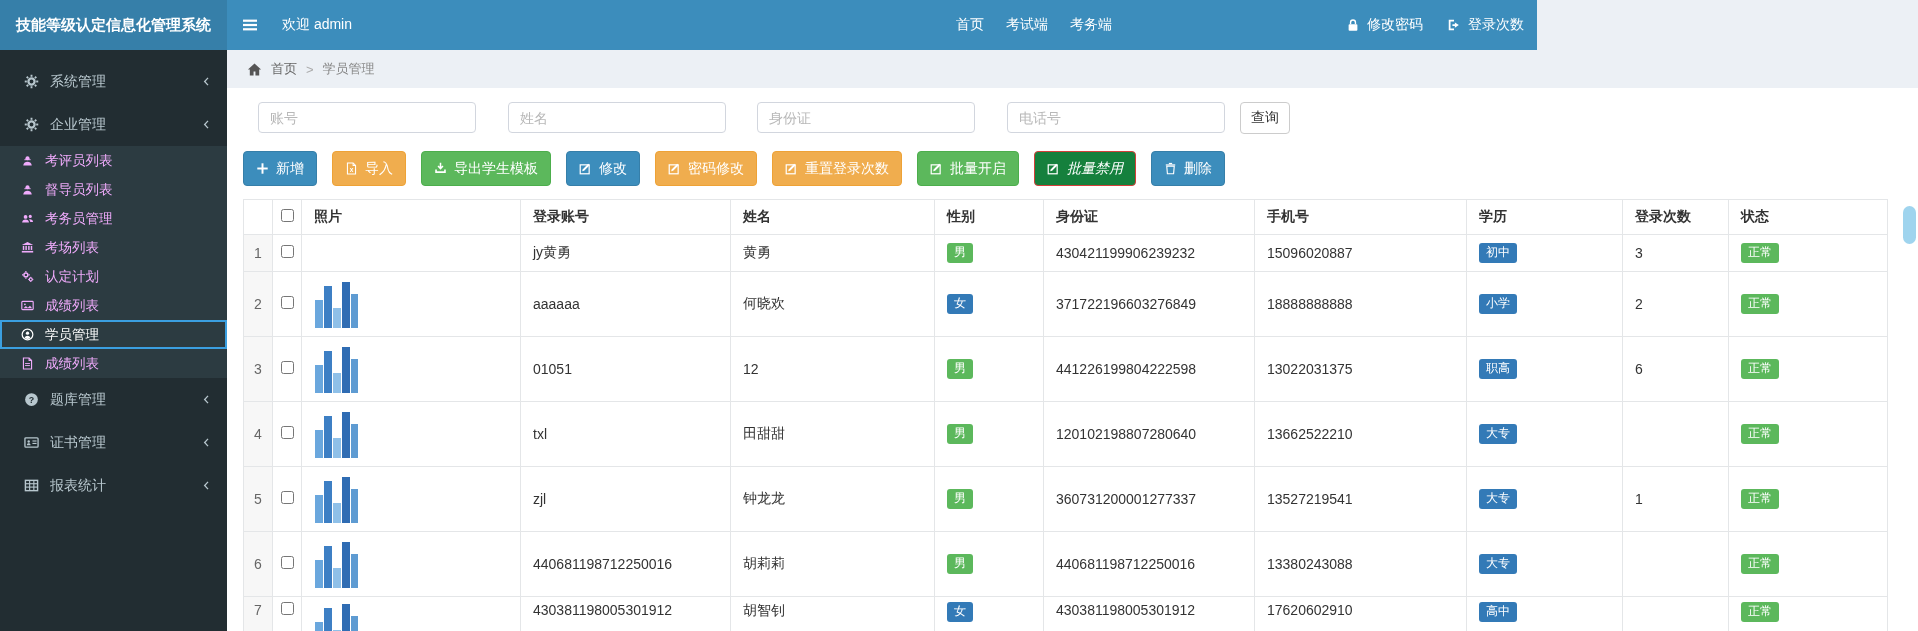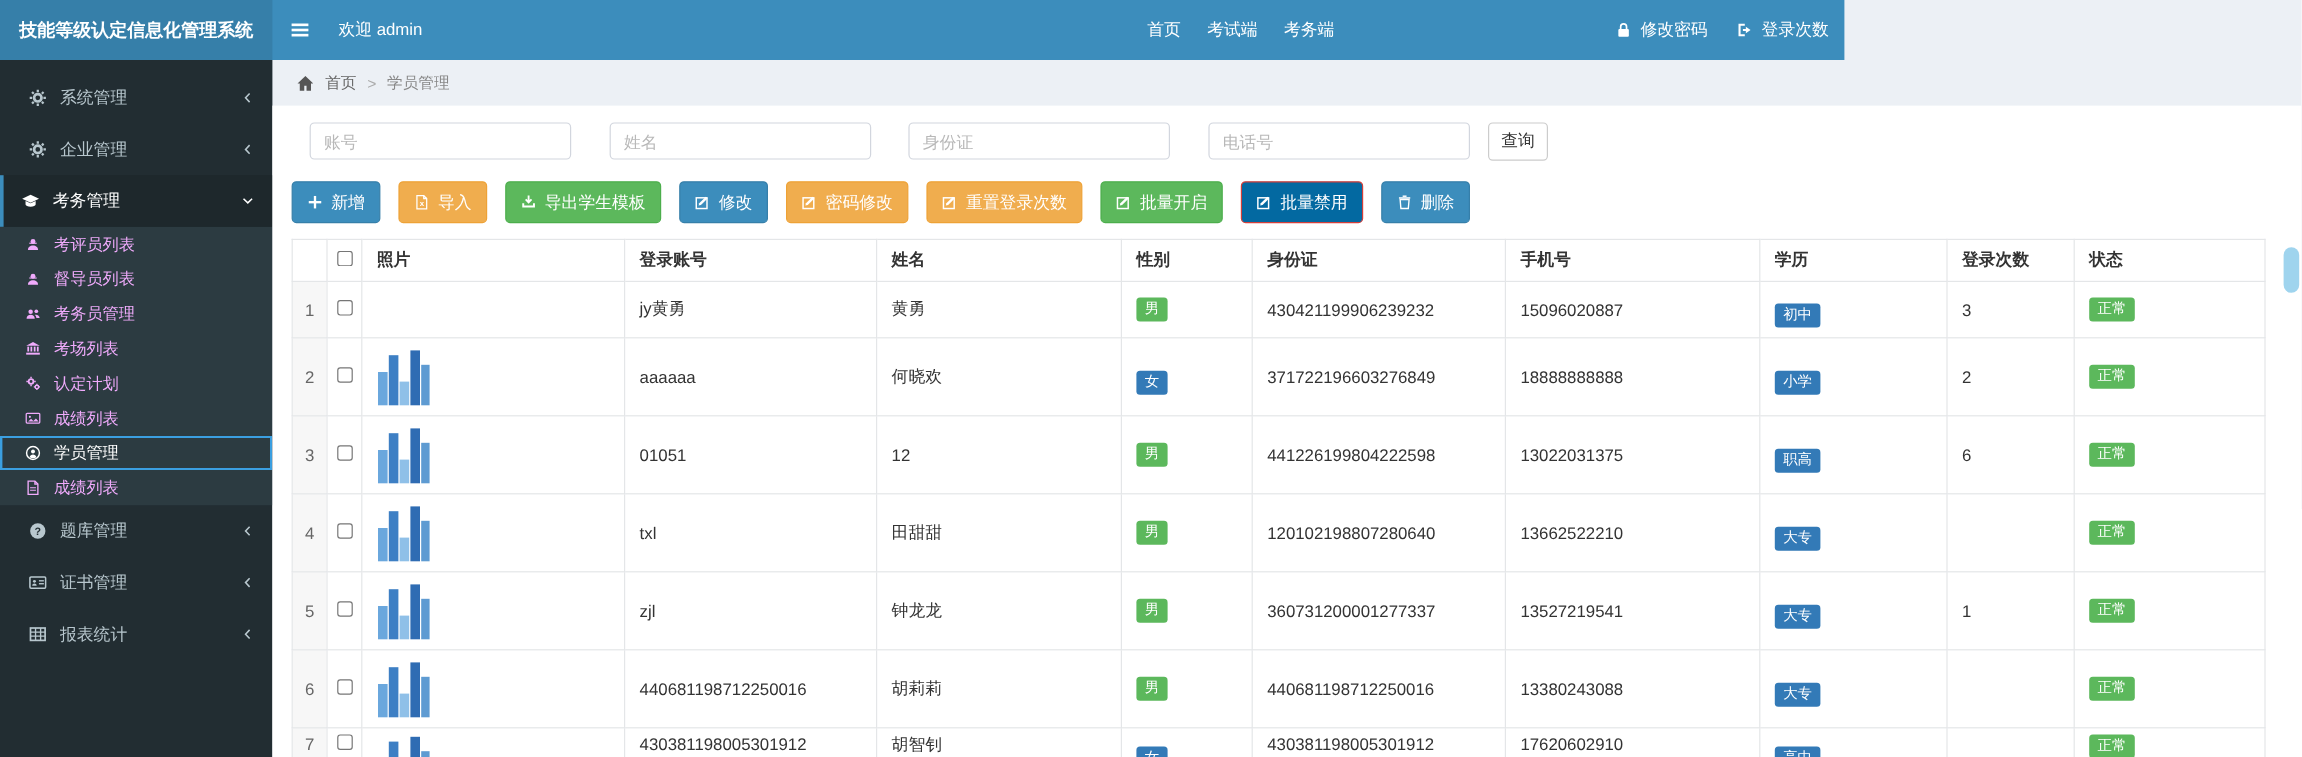--- a/index.html
+++ b/index.html
@@ -52,35 +52,35 @@
   #search-btn { position:absolute; left:1013px; top:14px; width:50px; height:32px; background:#fff;
                 border:1px solid #ccc; border-radius:4px; font-size:14px; color:#333; cursor:pointer; font-family:inherit; }
 
   #toolbar { position:absolute; left:16px; top:63px; display:flex; gap:15px; }
   .btn { display:inline-flex; align-items:center; gap:7px; height:35px; padding:0 12px; border-radius:4px;
          color:#fff; font-size:14px; cursor:pointer; border:1px solid transparent; font-family:inherit; white-space:nowrap; }
   .btn .ic svg { width:13px; height:13px; }
   .btn.primary { background:#3c8dbc; border-color:#367fa9; }
   .btn.warning { background:#f0ad4e; border-color:#eea236;padding-left:12px; }
   .btn.success { background:#5cb85c; border-color:#4cae4c; }
-  .btn.danger  { background:#0369a1; border-color:#d43f3a; }
+  .btn.danger  { background:#15803d; border-color:#d43f3a;font-style:italic; }
 
   #grid { position:absolute; left:16px; top:111px; width:1644px; border-collapse:collapse;
           font-size:14px; color:#333; table-layout:fixed; background:#fff; }
   #grid th, #grid td { border:1px solid #e4e6e8; padding:8px 12px; text-align:left; vertical-align:middle; overflow:hidden; white-space:nowrap; }
   #grid th { font-weight:bold; height:20px; background:#fff; }
   #grid td.idx { background:#f7f7f7; color:#666; text-align:center; padding:8px 4px; }
   #grid th.cb, #grid td.cb { text-align:center; padding:8px 4px; }
   #grid tr.short td { height:19px; }
   #grid tr.photo-row td { height:49px; }
   #grid tr.clipped td { vertical-align:top; padding-top:5px; }
   #grid input[type=checkbox] { width:13px; height:13px; margin:0; cursor:pointer; }
   .badge { display:inline-block; padding:3px 7px; border-radius:3px; color:#fff; font-size:12px; line-height:1.15; }
   .badge.g { background:#5cb85c; }
-  .badge.b { background:#337ab7;margin-top:10px; }
+  .badge.b { background:#337ab7; }
   .photo svg { display:block; }
 
   #scroll-thumb { position:absolute; right:2px; top:156px; width:13px; height:38px; background:#9fd4ee; border-radius:7px; cursor:pointer; }
 </style>
 </head>
 <body>
 
 <div id="navbar">
   <div id="logo">
     <span>技能等级认定信息化管理系统</span>
@@ -163,34 +163,20 @@
               </g>
             </svg>
           </span></span>
         <span>企业管理</span>
         <span class="chev"><span class="ic">
             <svg width="11" height="11" viewBox="0 0 16 16">
               <path d="M10.2 2.8L5.3 8l4.9 5.2" fill="none" stroke="currentColor" stroke-width="1.9"></path>
             </svg>
           </span></span>
       </li>
-      <li class="m-item active">
-        <span class="mi"><span class="ic">
-            <svg width="15" height="15" viewBox="0 0 16 16">
-              <path d="M8 2.5L.5 6 8 9.5 15.5 6z"></path>
-              <path d="M3.5 8v3c0 1.1 2 2 4.5 2s4.5-.9 4.5-2V8L8 10z"></path>
-            </svg>
-          </span></span>
-        <span>考务管理</span>
-        <span class="chev"><span class="ic">
-            <svg width="11" height="11" viewBox="0 0 16 16">
-              <path d="M2.8 5.3L8 10.2l5.2-4.9" fill="none" stroke="currentColor" stroke-width="1.9"></path>
-            </svg>
-          </span></span>
-      </li>
       <ul class="submenu">
         <li class="s-item">
           <span class="mi"><span class="ic">
               <svg width="13" height="13" viewBox="0 0 16 16">
                 <circle cx="8" cy="5.2" r="2.5"></circle>
                 <rect x="4.2" y="6.4" width="7.6" height="1.2"></rect>
                 <path d="M2.8 14c0-3 2.3-4.6 5.2-4.6S13.2 11 13.2 14z"></path>
               </svg>
             </span></span>
           <span>考评员列表</span>

